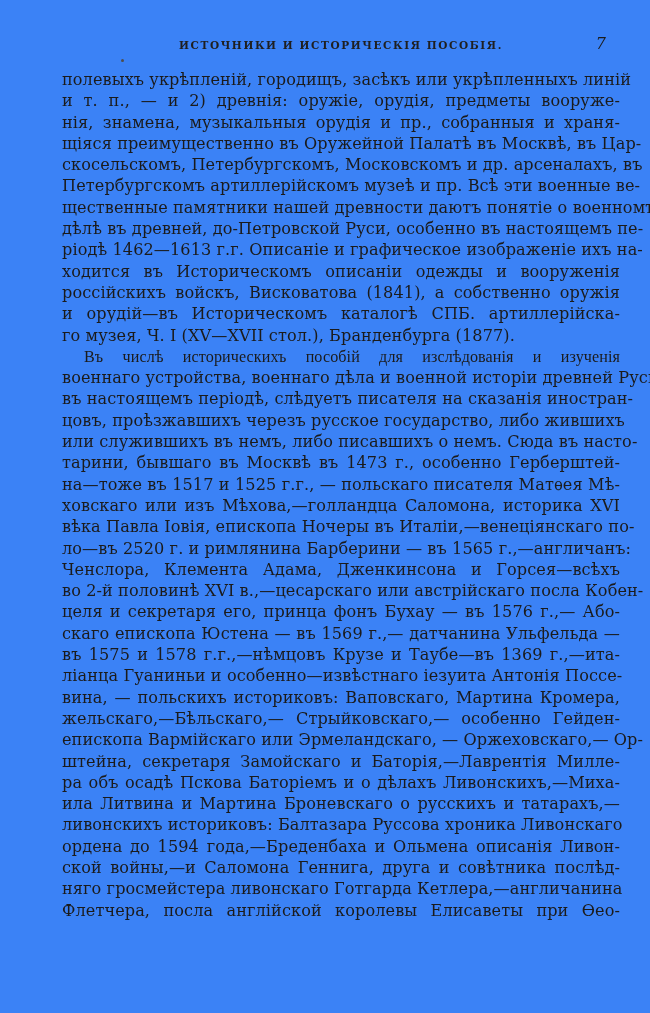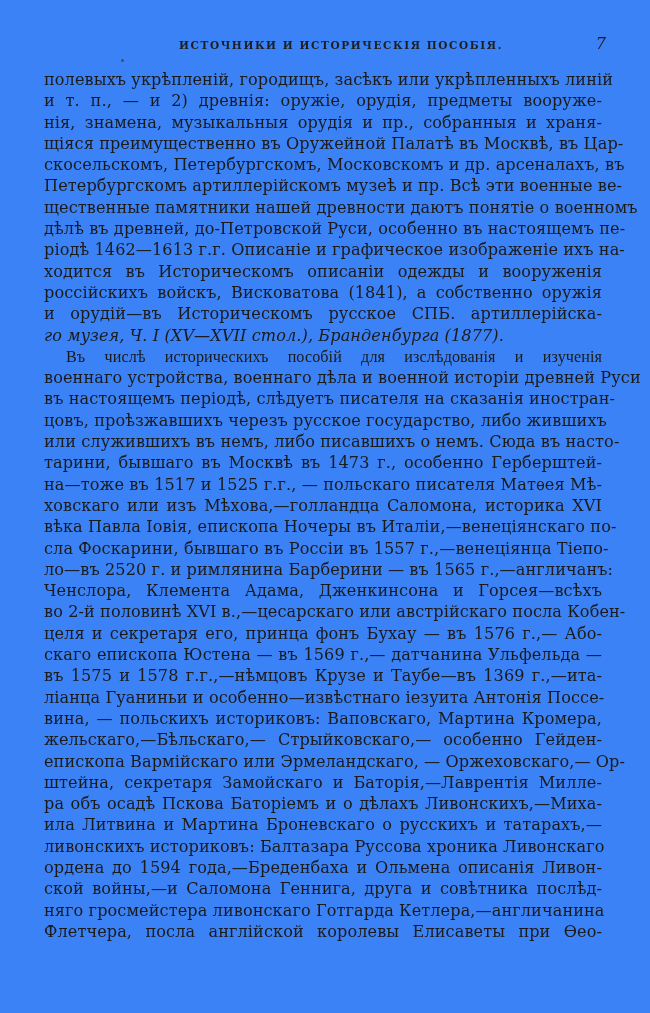--- a/index.html
+++ b/index.html
@@ -36,37 +36,36 @@
     position: absolute;
     top: -2px;
     right: 14px;
     font-size: 16px;
     font-style: italic;
     font-weight: 400;
     color: #1b1b1b;
   }
   .text-body {
     position: absolute;
-    left: 44px;
+    left: 62px;
     top: 69px;
     width: 558px;
     font-size: 16.1px;
     line-height: 21.3px;
     letter-spacing: 0.1px;
   }
   .line {
     text-align: justify;
     text-align-last: justify;
     height: 21.3px;
     overflow: visible;
     white-space: nowrap;
   }
   .line.no-just {
     text-align-last: left;
-    font-style: italic;
   }
   .line.indent {
     text-indent: 22px;
     font-family: Liberation Serif, serif;
   }
   .scan-speck {
     position: absolute;
     left: 121px;
     top: 59px;
     width: 3px;
@@ -89,32 +88,31 @@
       <div class="line">и т. п., — и 2) древнія: оружіе, орудія, предметы вооруже-</div>
       <div class="line">нія, знамена, музыкальныя орудія и пр., собранныя и храня-</div>
       <div class="line">щіяся преимущественно въ Оружейной Палатѣ въ Москвѣ, въ Цар-</div>
       <div class="line">скосельскомъ, Петербургскомъ, Московскомъ и др. арсеналахъ, въ</div>
       <div class="line">Петербургскомъ артиллерійскомъ музеѣ и пр. Всѣ эти военные ве-</div>
       <div class="line">щественные памятники нашей древности даютъ понятіе о военномъ</div>
       <div class="line">дѣлѣ въ древней, до-Петровской Руси, особенно въ настоящемъ пе-</div>
       <div class="line">ріодѣ 1462—1613 г.г. Описаніе и графическое изображеніе ихъ на-</div>
       <div class="line">ходится въ Историческомъ описаніи одежды и вооруженія</div>
       <div class="line">россійскихъ войскъ, Висковатова (1841), а собственно оружія</div>
-      <div class="line">и орудій—въ Историческомъ русское СПБ. артиллерійска-</div>
+      <div class="line">и орудій—въ Историческомъ каталогѣ СПБ. артиллерійска-</div>
       <div class="line no-just">го музея, Ч. I (XV—XVII стол.), Бранденбурга (1877).</div>
       <div class="line indent">Въ числѣ историческихъ пособій для изслѣдованія и изученія</div>
       <div class="line">военнаго устройства, военнаго дѣла и военной исторіи древней Руси</div>
       <div class="line">въ настоящемъ періодѣ, слѣдуетъ писателя на сказанія иностран-</div>
       <div class="line">цовъ, проѣзжавшихъ черезъ русское государство, либо жившихъ</div>
       <div class="line">или служившихъ въ немъ, либо писавшихъ о немъ. Сюда въ насто-</div>
       <div class="line">тарини, бывшаго въ Москвѣ въ 1473 г., особенно Герберштей-</div>
       <div class="line">на—тоже въ 1517 и 1525 г.г., — польскаго писателя Матѳея Мѣ-</div>
       <div class="line">ховскаго или изъ Мѣхова,—голландца Саломона, историка XVI</div>
       <div class="line">вѣка Павла Іовія, епископа Ночеры въ Италіи,—венеціянскаго по-</div>
-      <div class="line">сла Фоскарини, бывшаго въ Россіи въ 1557 г.,—венеціянца Тіепо-</div>
       <div class="line">ло—въ 2520 г. и римлянина Барберини — въ 1565 г.,—англичанъ:</div>
       <div class="line">Ченслора, Клемента Адама, Дженкинсона и Горсея—всѣхъ</div>
       <div class="line">во 2-й половинѣ XVI в.,—цесарскаго или австрійскаго посла Кобен-</div>
       <div class="line">целя и секретаря его, принца фонъ Бухау — въ 1576 г.,— Або-</div>
       <div class="line">скаго епископа Юстена — въ 1569 г.,— датчанина Ульфельда —</div>
       <div class="line">въ 1575 и 1578 г.г.,—нѣмцовъ Крузе и Таубе—въ 1369 г.,—ита-</div>
       <div class="line">ліанца Гуаниньи и особенно—извѣстнаго іезуита Антонія Поссе-</div>
       <div class="line">вина, — польскихъ историковъ: Ваповскаго, Мартина Кромера,</div>
       <div class="line">жельскаго,—Бѣльскаго,— Стрыйковскаго,— особенно Гейден-</div>
       <div class="line">епископа Вармійскаго или Эрмеландскаго, — Оржеховскаго,— Ор-</div>

